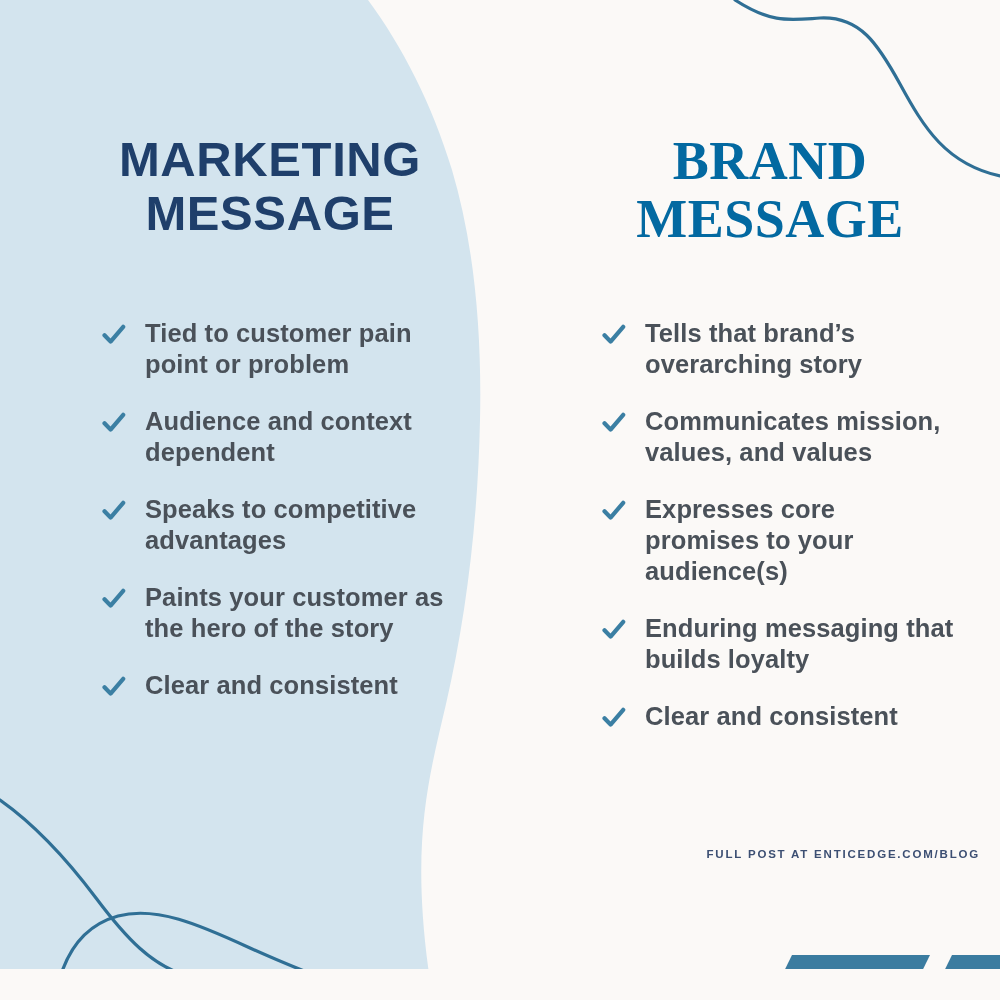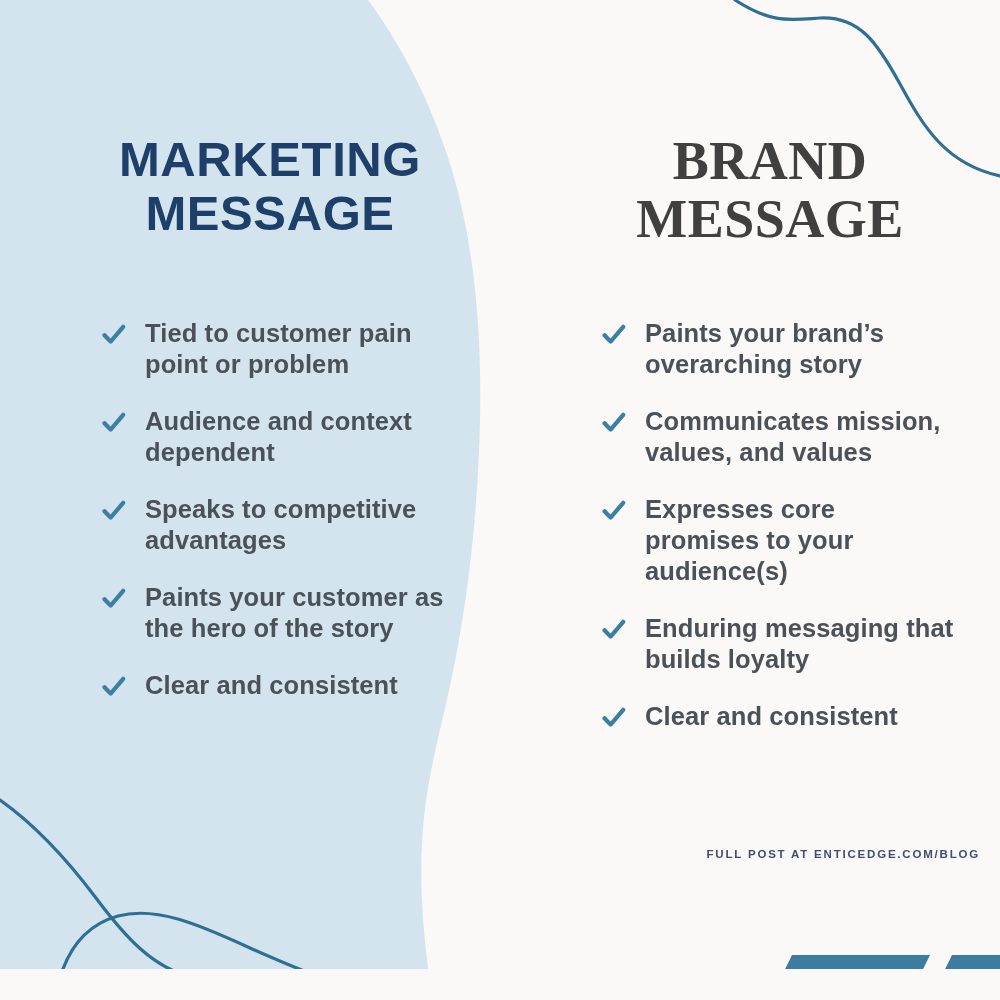--- a/index.html
+++ b/index.html
@@ -51,21 +51,21 @@
     font-size: 49px;
     line-height: 54px;
     color: #1f3f6b;
     letter-spacing: 0.6px;
   }
   #right-column .heading {
     font-family: "Liberation Serif", serif;
     font-weight: 700;
     font-size: 54px;
     line-height: 58px;
-    color: #404040;
+    color: #0369a1;
     letter-spacing: 0.5px;
   }
   .heading .line { display: block; }
 
   
   .check-list {
     position: absolute;
     top: 318px;
     left: 0;
     width: 100%;
@@ -214,21 +214,21 @@
       <span class="line">MESSAGE</span>
     </h2>
 
     <ul class="check-list">
       <li class="check-item">
         <span class="check-icon">
           <svg width="24" height="26" viewBox="0 0 24 26">
               <path d="M2.5 13.2 L8.6 19.6 L21.2 4.8" fill="none" stroke="#3b7fa3" stroke-width="4.2" stroke-linecap="round" stroke-linejoin="round"></path>
             </svg>
         </span>
-        <span class="check-text">Paints your brand’s overarching story</span>
+        <span class="check-text">Tells that brand’s overarching story</span>
       </li>
       <li class="check-item">
         <span class="check-icon">
           <svg width="24" height="26" viewBox="0 0 24 26">
               <path d="M2.5 13.2 L8.6 19.6 L21.2 4.8" fill="none" stroke="#3b7fa3" stroke-width="4.2" stroke-linecap="round" stroke-linejoin="round"></path>
             </svg>
         </span>
         <span class="check-text">Communicates mission, values, and values</span>
       </li>
       <li class="check-item">

